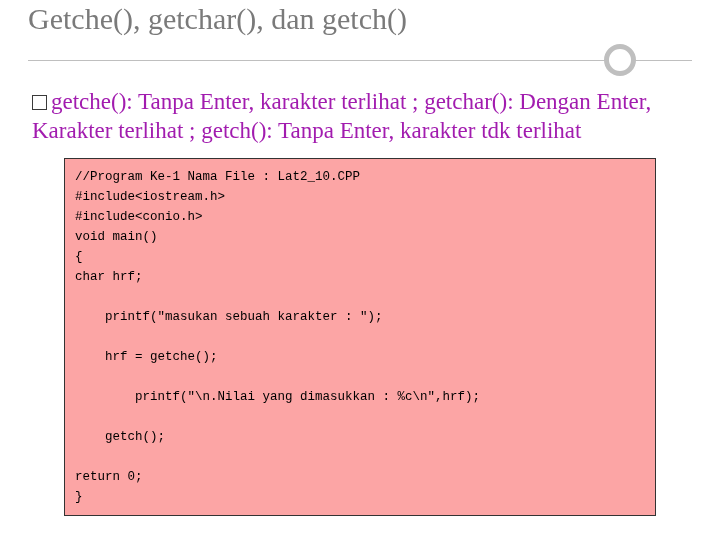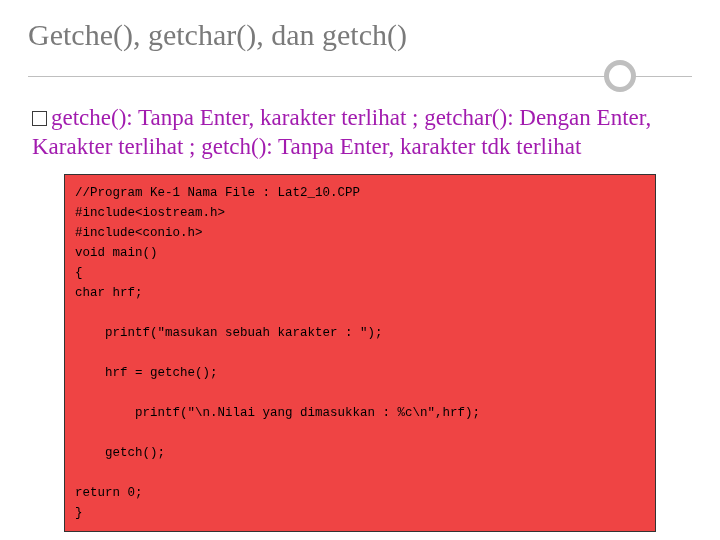--- a/index.html
+++ b/index.html
@@ -11,21 +11,21 @@
     font-family: "Times New Roman", Times, serif;
     box-sizing: border-box;
     overflow: hidden;
     position: relative;
   }
   .slide {
     width: 720px;
     height: 540px;
     position: relative;
     box-sizing: border-box;
-    padding: 18px 28px 22px 28px;
+    padding: 2px 28px 22px 28px;
   }
   .title {
     font-size: 30px;
     color: #7a7a7a;
     margin: 0 0 8px 0;
     font-weight: normal;
   }
   .rule-wrap {
     position: relative;
     height: 34px;
@@ -63,21 +63,21 @@
     border: 1.5px solid #3a3a3a;
     vertical-align: baseline;
     margin-right: 4px;
     position: relative;
     top: 1px;
   }
   .code-box {
     margin: 6px 36px 0 36px;
     border: 1px solid #333;
     padding: 8px 10px;
-    background: #ef4444;
+    background: #fca5a5;
   }
   .code-box pre {
     margin: 0;
     font-family: "Courier New", Courier, monospace;
     font-size: 12.5px;
     line-height: 1.6;
     color: #000;
     white-space: pre;
   }
 </style>

